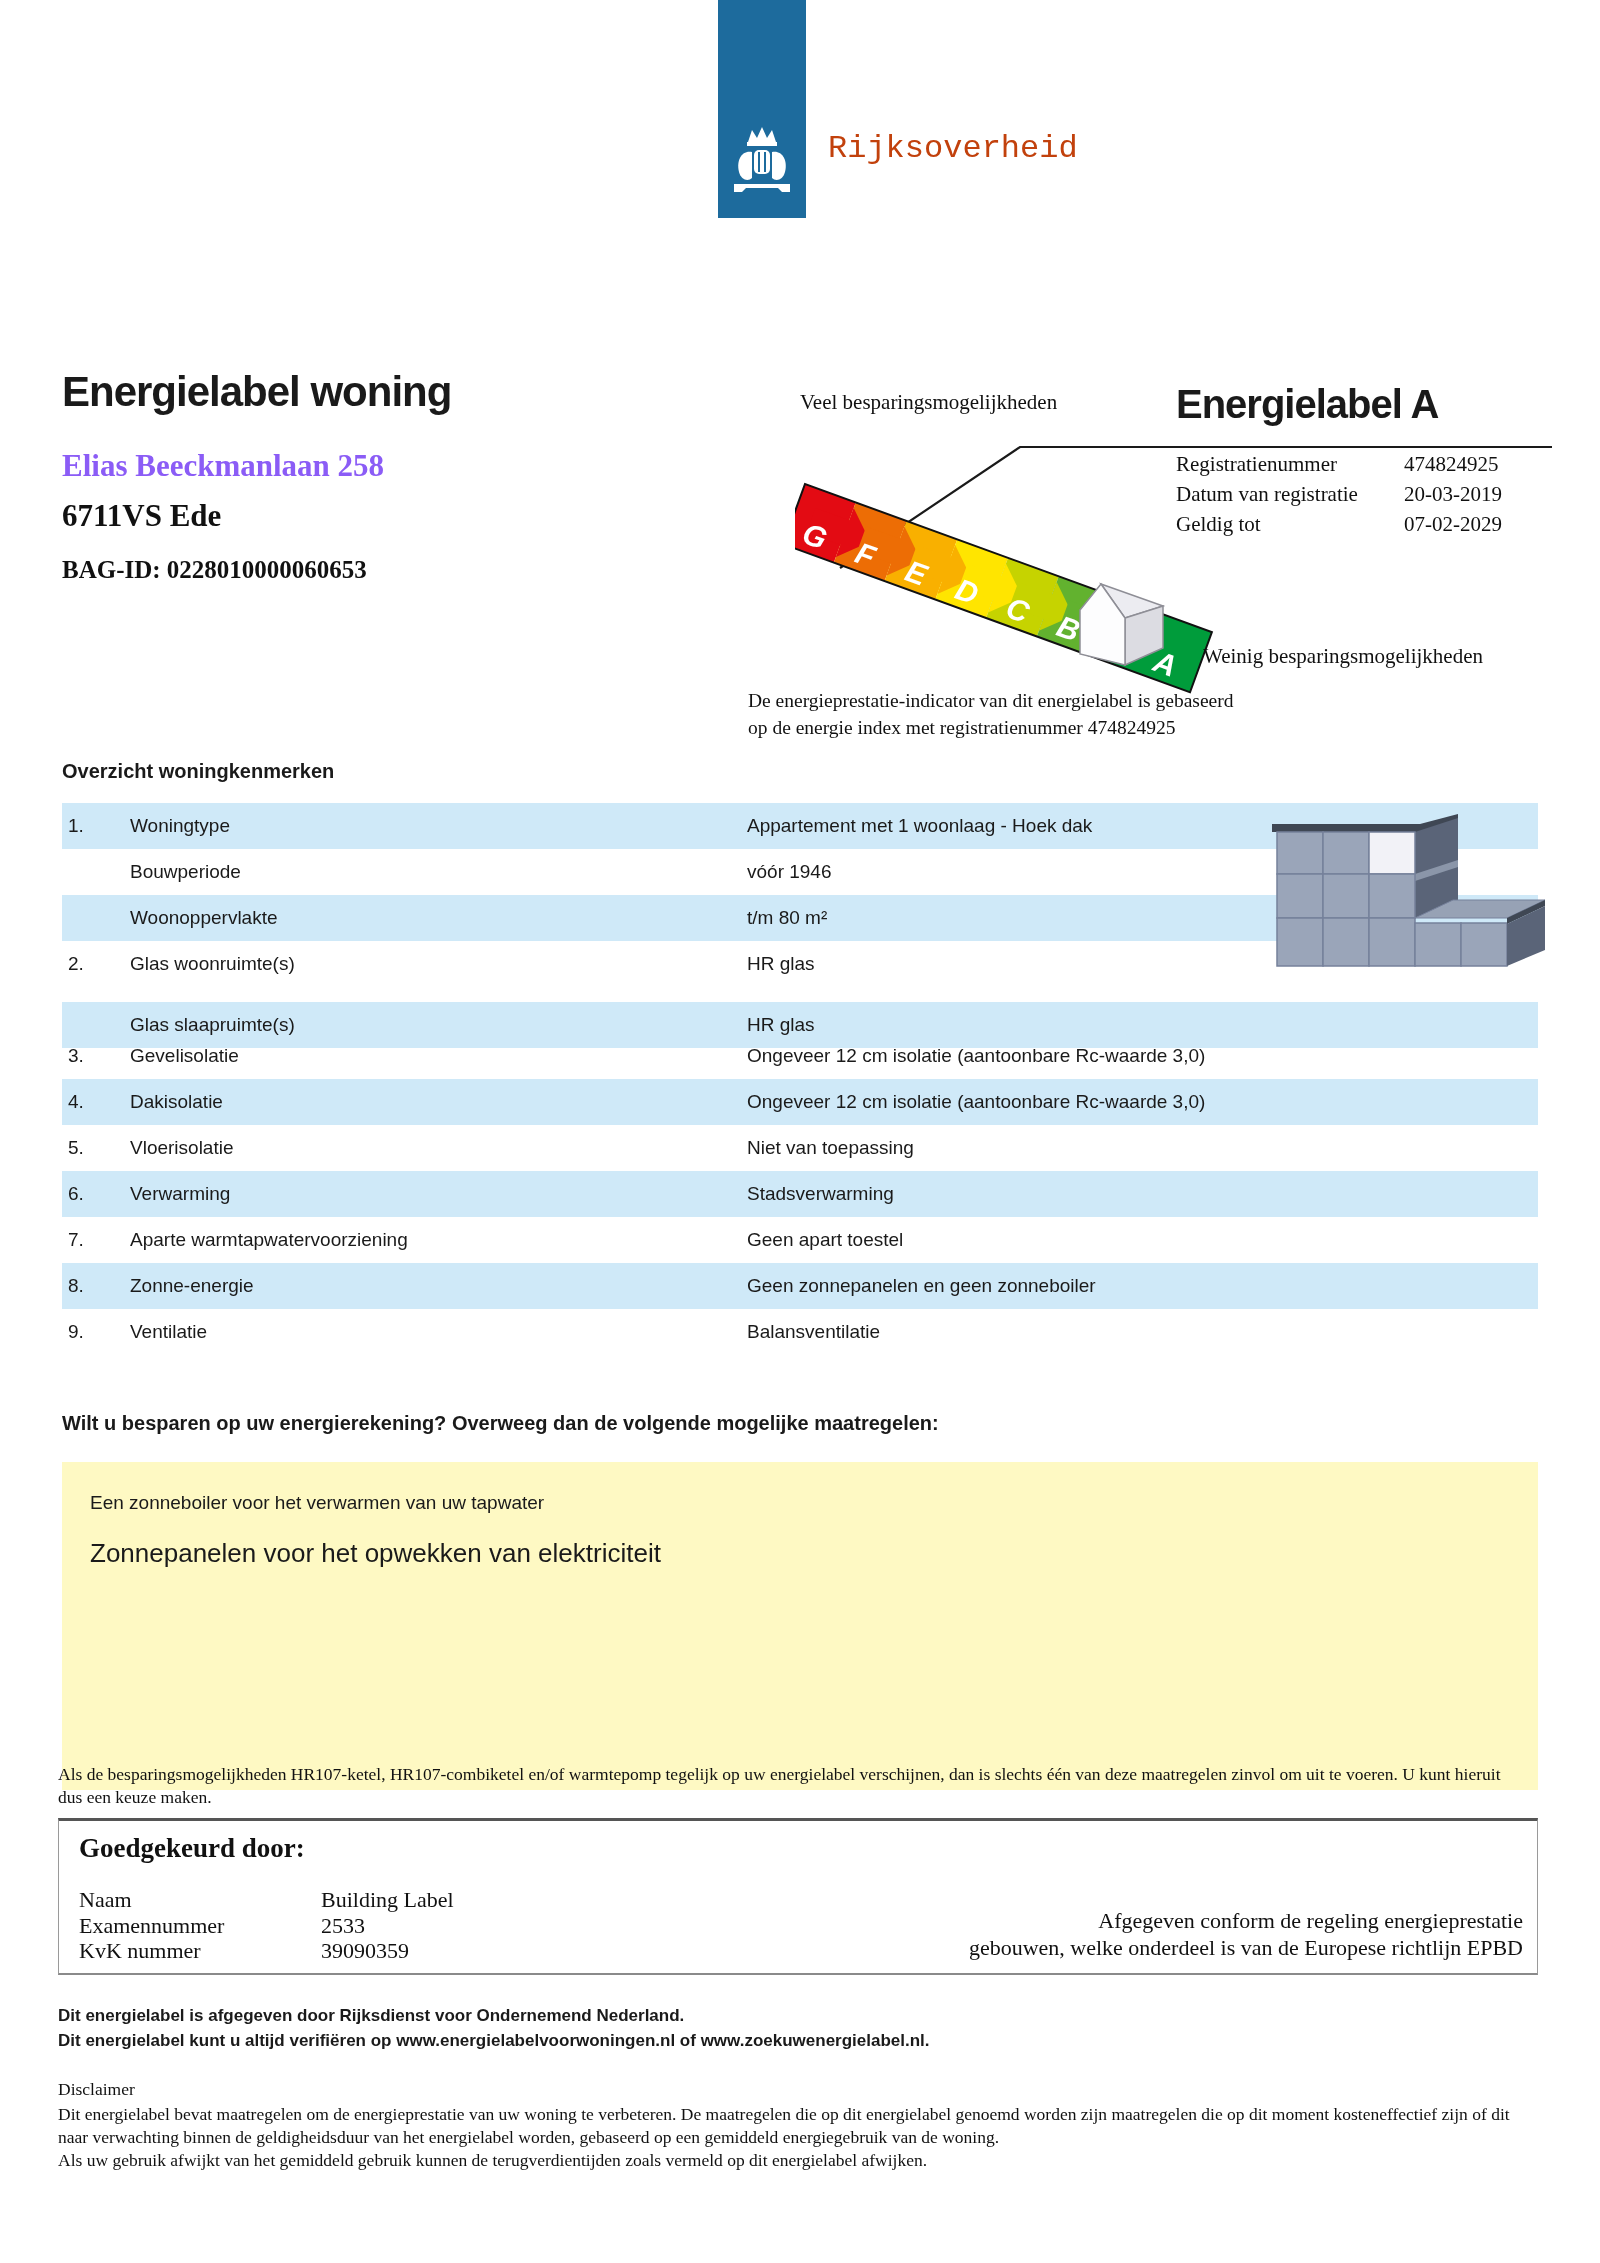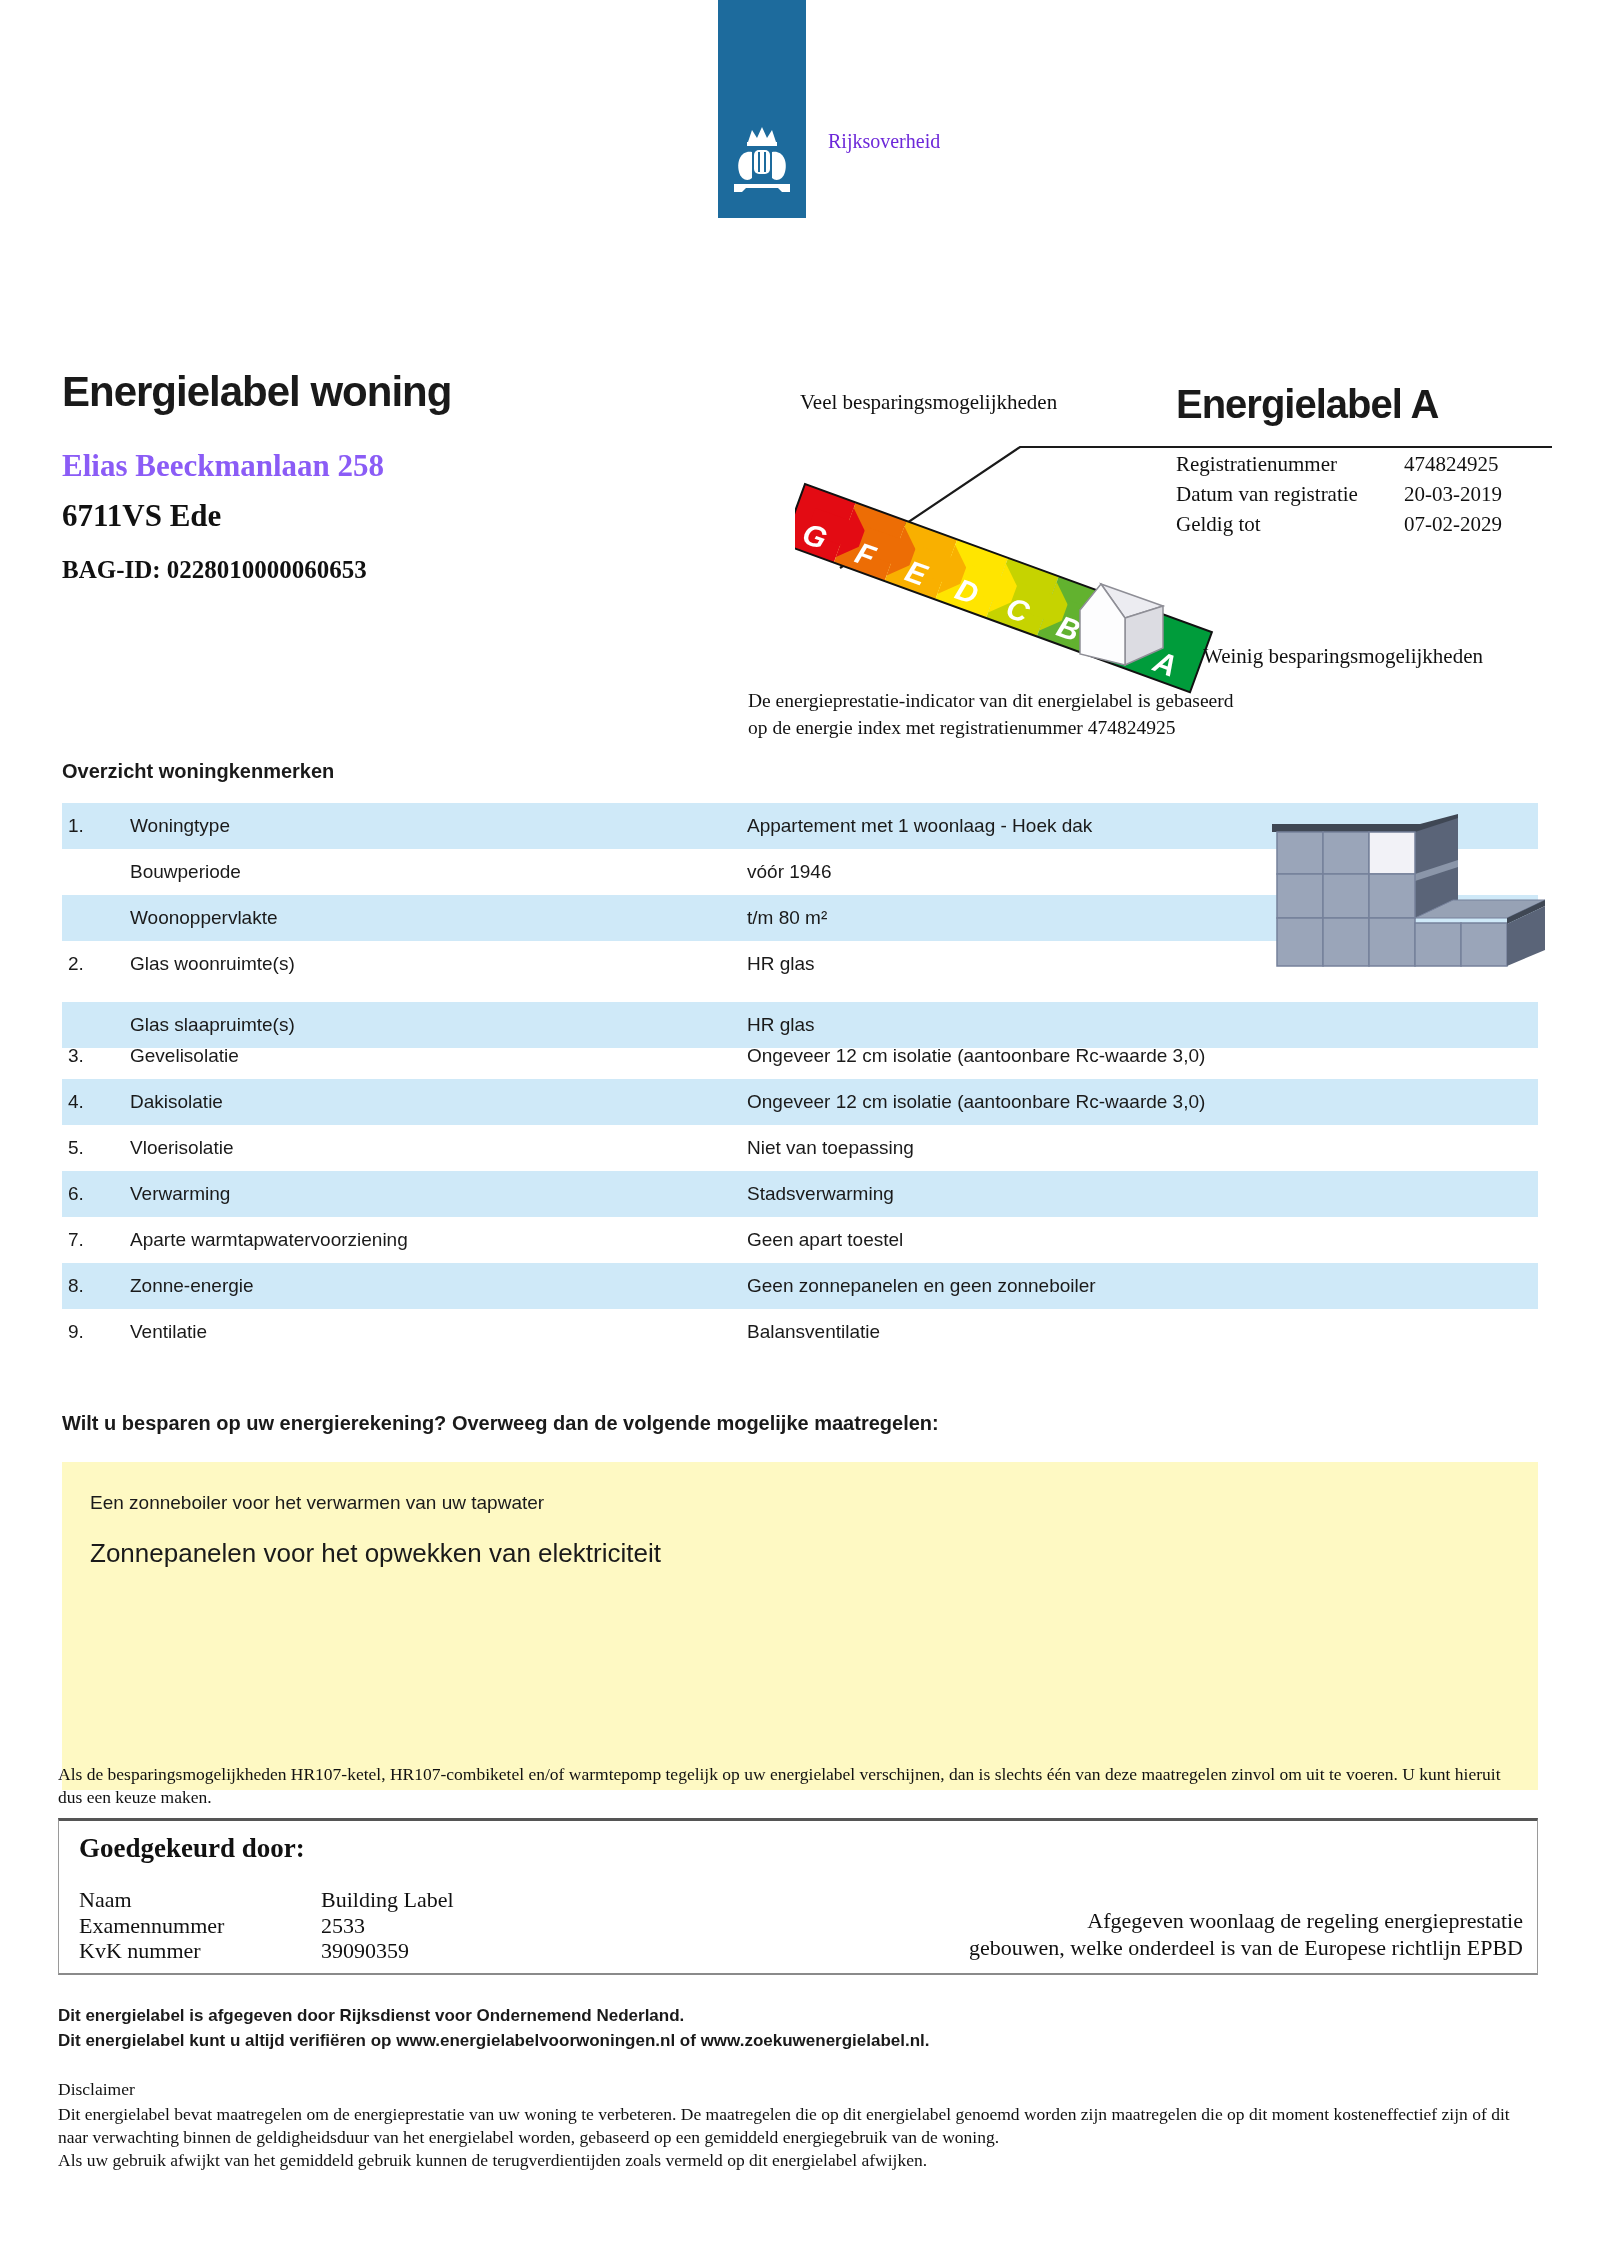--- a/index.html
+++ b/index.html
@@ -2,21 +2,21 @@
 <html><head>
 <meta charset="utf-8">
 <style>
   html,body{margin:0;padding:0;background:#fff;}
   .page{position:relative;width:1600px;height:2263px;background:#ffffff;overflow:hidden;
         font-family:"Liberation Sans",sans-serif;color:#1a1a1a;}
   .abs{position:absolute;}
   .sans{font-family:"Liberation Sans",sans-serif;}
   .serif{font-family:"Liberation Serif",serif;}
   .banner{left:718px;top:0;width:88px;height:218px;background:#1d6b9d;}
-  .brand{left:828px;top:130px;font-size:20px;color:#6d28d9;}
+  .brand{left:828px;top:130px;font-size:32px;color:#c2410c;font-family:Liberation Mono, monospace;}
   .doc-title{left:62px;top:368px;font-size:42px;font-weight:bold;letter-spacing:-1px;}
   .addr1{left:62px;top:448px;font-size:31px;font-weight:bold;color:#8b5cf6;}
   .addr2{left:62px;top:498px;font-size:31px;font-weight:bold;color:#111;}
   .bagid{left:62px;top:556px;font-size:25px;font-weight:bold;color:#111;}
   .veel{left:800px;top:390px;font-size:21px;color:#111;}
   .weinig{left:1203px;top:644px;font-size:21px;color:#111;}
   .headline{left:1176px;top:382px;font-size:40px;font-weight:bold;letter-spacing:-1px;}
   .reg-row{left:1176px;width:380px;font-size:21px;color:#111;}
   .reg-row .lab{display:inline-block;width:228px;}
   .based1{left:748px;top:690px;font-size:19.5px;color:#111;}
@@ -214,21 +214,21 @@
     <div class="blue-item2 sans">Zonnepanelen voor het opwekken van elektriciteit</div>
   </div>
   <div class="abs note serif">Als de besparingsmogelijkheden HR107-ketel, HR107-combiketel en/of warmtepomp tegelijk op uw energielabel verschijnen, dan is slechts één van deze maatregelen zinvol om uit te voeren. U kunt hieruit dus een keuze maken.</div>
 
   <div class="abs approve-box">
     <div class="approve-head serif">Goedgekeurd door:</div>
     <div class="fld serif" style="top:66px"><span class="flab">Naam</span><span>Building Label</span></div>
     <div class="fld serif" style="top:92px"><span class="flab">Examennummer</span><span>2533</span></div>
     <div class="fld serif" style="top:117px"><span class="flab">KvK nummer</span><span>39090359</span></div>
     <div class="conform serif">
-      <div>Afgegeven woonlaag de regeling energieprestatie</div>
+      <div>Afgegeven conform de regeling energieprestatie</div>
       <div>gebouwen, welke onderdeel is van de Europese richtlijn EPBD</div>
     </div>
   </div>
 
   <div class="abs foot1 sans">Dit energielabel is afgegeven door Rijksdienst voor Ondernemend Nederland.</div>
   <div class="abs foot2 sans">Dit energielabel kunt u altijd verifiëren op www.energielabelvoorwoningen.nl of www.zoekuwenergielabel.nl.</div>
   <div class="abs disc-head serif">Disclaimer</div>
   <div class="abs disc-p1 serif">Dit energielabel bevat maatregelen om de energieprestatie van uw woning te verbeteren. De maatregelen die op dit energielabel genoemd worden zijn maatregelen die op dit moment kosteneffectief zijn of dit naar verwachting binnen de geldigheidsduur van het energielabel worden, gebaseerd op een gemiddeld energiegebruik van de woning.</div>
   <div class="abs disc-p2 serif">Als uw gebruik afwijkt van het gemiddeld gebruik kunnen de terugverdientijden zoals vermeld op dit energielabel afwijken.</div>
 

